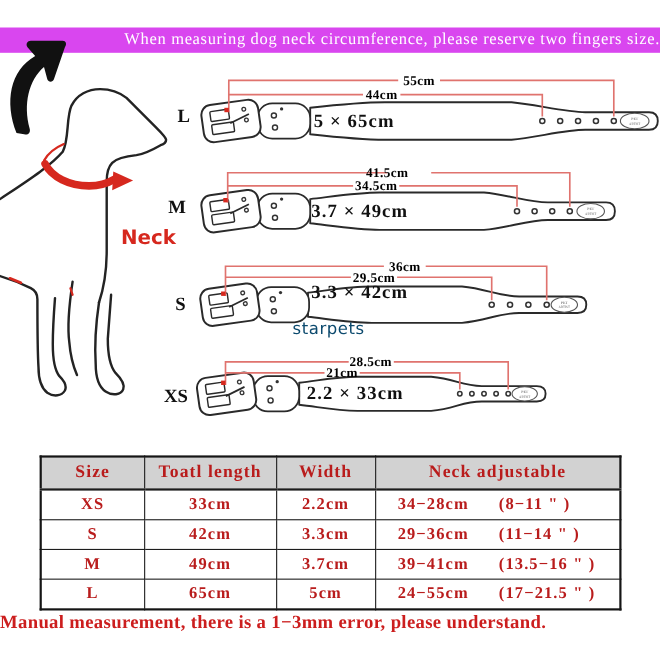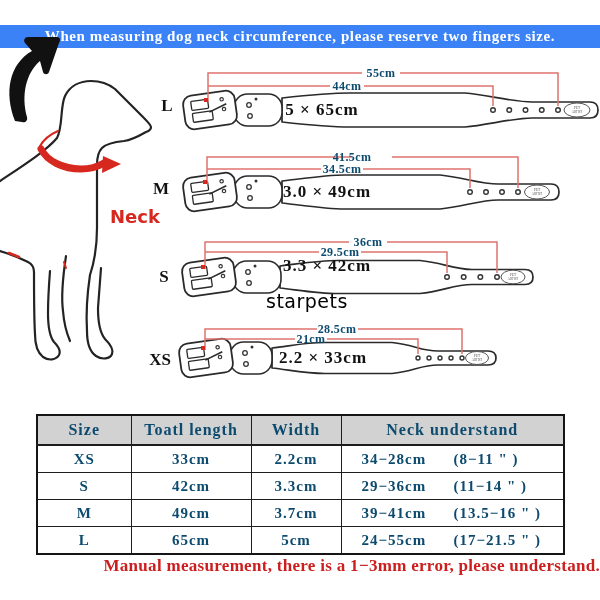--- a/index.html
+++ b/index.html
@@ -2,64 +2,64 @@
 <html><head>
 <meta charset="utf-8">
 <style>
   html,body{margin:0;padding:0;}
   body{
     width:600px;height:600px;position:relative;background:#ffffff;
     font-family:"Liberation Serif",serif;overflow:hidden;
   }
   .abs{position:absolute;}
   #banner{
-    left:0;top:25px;width:600px;height:23px;background:#3b82f6;
-    color:#ffffff;font-size:15px;line-height:23px;text-align:center;
-    letter-spacing:0.6px;white-space:nowrap;font-weight:bold;
+    left:0;top:25px;width:600px;height:23px;background:#d946ef;
+    color:#ffffff;font-size:15px;line-height:23px;text-align:right;
+    letter-spacing:0.6px;white-space:nowrap;
   }
   #art{left:0;top:0;width:600px;height:600px;}
   .sizelabel{
     font-weight:700;font-size:17px;color:#111;transform:translateX(-50%);
     white-space:nowrap;
   }
   .mlabel{
-    font-weight:600;font-size:12px;color:#0c4a6e;transform:translateX(-50%);
+    font-weight:600;font-size:12px;color:#000000;transform:translateX(-50%);
     letter-spacing:0.4px;white-space:nowrap;
   }
   .dimlabel{
     font-weight:700;font-size:17px;color:#111;transform:translateX(-50%);
     letter-spacing:1px;white-space:nowrap;text-align:right;
   }
   #neck-label{
     left:110px;top:170px;color:#d6281e;font-family:"DejaVu Sans",sans-serif;
     font-weight:600;font-size:18px;margin-top:36px;
   }
   #watermark{
-    left:266px;top:290px;color:#000000;font-family:"DejaVu Sans",sans-serif;
-    font-size:19px;letter-spacing:0.5px;
+    left:266px;top:290px;color:#0c4a6e;font-family:"DejaVu Sans",sans-serif;
+    font-size:15px;letter-spacing:0.5px;
   }
   #size-table{
     position:absolute;left:36px;top:414px;width:527px;
-    border-collapse:collapse;table-layout:fixed;color:#0c4a6e;
+    border-collapse:collapse;table-layout:fixed;color:#b91c1c;
     border:2px solid #151515;
     padding-left:22px;
   }
   #size-table th,#size-table td{
     border:1.5px solid #1d1d1d;text-align:center;padding:0;
     font-weight:700;font-size:15px;height:26px;letter-spacing:1px;
     white-space:nowrap;
   }
   #size-table thead th{
     background:#d2d2d2;font-size:16px;height:28px;border-bottom-width:2px;
   }
   #size-table td.neck{text-align:left;padding-left:20px;}
   .ncm{display:inline-block;width:92px;}
   .nin{display:inline-block;}
   #footer{
-    left:0;top:556px;width:600px;text-align:right;color:#cc1e1e;
+    left:0;top:556px;width:600px;text-align:left;color:#cc1e1e;
     font-weight:700;font-size:17px;letter-spacing:0.3px;white-space:nowrap;
   }
 </style>
 </head>
 <body>
 
 <div id="banner" class="abs">
   <span>When measuring dog neck circumference, please reserve two fingers size.</span>
 </div>
 
@@ -202,40 +202,40 @@
 <span class="abs mlabel" style="left:381px;top:66px">55cm</span>
 <span class="abs mlabel" style="left:347px;top:79px">44cm</span>
 <span class="abs mlabel" style="left:352px;top:150px">41.5cm</span>
 <span class="abs mlabel" style="left:342px;top:162px">34.5cm</span>
 <span class="abs mlabel" style="left:368px;top:235px">36cm</span>
 <span class="abs mlabel" style="left:340px;top:245px">29.5cm</span>
 <span class="abs mlabel" style="left:337px;top:322px">28.5cm</span>
 <span class="abs mlabel" style="left:311px;top:332px">21cm</span>
 
 <span class="abs dimlabel" style="left:322px;top:100px">5 × 65cm</span>
-<span class="abs dimlabel" style="left:327px;top:182px">3.0 × 49cm</span>
+<span class="abs dimlabel" style="left:327px;top:182px">3.7 × 49cm</span>
 <span class="abs dimlabel" style="left:327px;top:256px">3.3 × 42cm</span>
 <span class="abs dimlabel" style="left:323px;top:348px">2.2 × 33cm</span>
 
 <span id="neck-label" class="abs">Neck</span>
 <span id="watermark" class="abs">starpets</span>
 
 <table id="size-table">
   <colgroup>
       <col style="width:94px">
       <col style="width:120px">
       <col style="width:90px">
       <col style="width:223px">
     </colgroup>
   <thead>
     <tr>
       <th>Size</th>
       <th>Toatl length</th>
       <th>Width</th>
-      <th>Neck understand</th>
+      <th>Neck adjustable</th>
     </tr>
   </thead>
   <tbody>
     <tr>
       <td>XS</td>
       <td>33cm</td>
       <td>2.2cm</td>
       <td class="neck"><span class="ncm">34−28cm</span><span class="nin">(8−11 " )</span></td>
     </tr>
     <tr>

